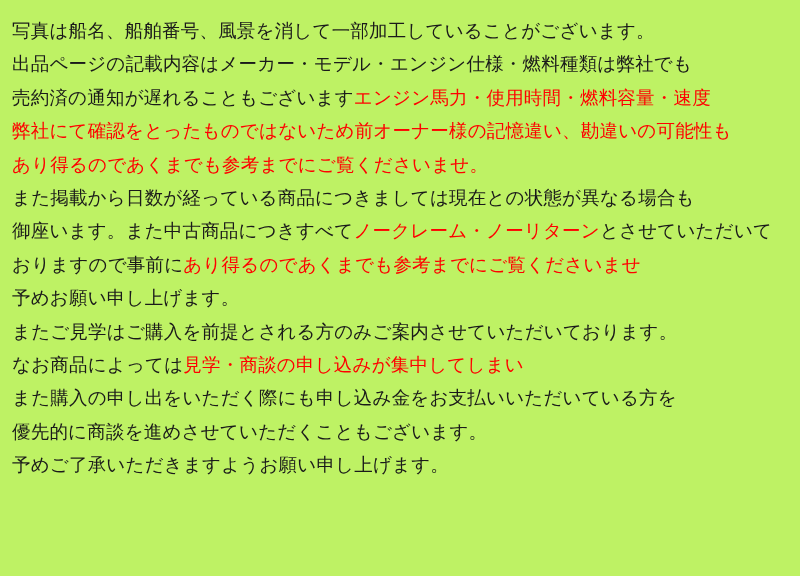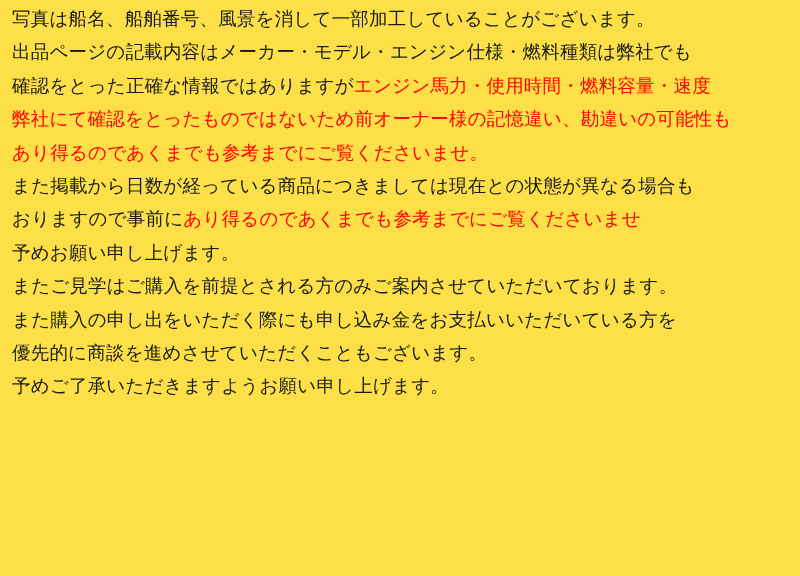--- a/index.html
+++ b/index.html
@@ -10,22 +10,22 @@
   body {
     width: 800px;
     height: 576px;
     font-family: "Liberation Sans", sans-serif;
     overflow: hidden;
   }
   .notice {
     box-sizing: border-box;
     width: 800px;
     height: 576px;
-    padding: 2px 10px 10px 12px;
-    background: #fde047;
+    padding: 14px 10px 10px 12px;
+    background: #bef264;
   }
   .line {
     font-size: 18.5px;
     line-height: 33.4px;
     color: #1a1a1a;
     white-space: nowrap;
     letter-spacing: 0.2px;
   }
   .seg-red {
     color: #ff0000;
@@ -34,23 +34,25 @@
   .seg-black {
     color: #1a1a1a;
   }
 </style>
 </head>
 <body>
 
 <div class="notice">
     <div class="line"><span class="seg-black">写真は船名、船舶番号、風景を消して一部加工していることがございます。</span></div>
     <div class="line"><span class="seg-black">出品ページの記載内容はメーカー・モデル・エンジン仕様・燃料種類は弊社でも</span></div>
-    <div class="line"><span class="seg-black">確認をとった正確な情報ではありますが</span><span class="seg-red">エンジン馬力・使用時間・燃料容量・速度</span></div>
+    <div class="line"><span class="seg-black">売約済の通知が遅れることもございます</span><span class="seg-red">エンジン馬力・使用時間・燃料容量・速度</span></div>
     <div class="line"><span class="seg-red">弊社にて確認をとったものではないため前オーナー様の記憶違い、勘違いの可能性も</span></div>
     <div class="line"><span class="seg-red">あり得るのであくまでも参考までにご覧くださいませ。</span></div>
     <div class="line"><span class="seg-black">また掲載から日数が経っている商品につきましては現在との状態が異なる場合も</span></div>
+    <div class="line"><span class="seg-black">御座います。また中古商品につきすべて</span><span class="seg-red">ノークレーム・ノーリターン</span><span class="seg-black">とさせていただいて</span></div>
     <div class="line"><span class="seg-black">おりますので事前に</span><span class="seg-red">あり得るのであくまでも参考までにご覧くださいませ</span></div>
     <div class="line"><span class="seg-black">予めお願い申し上げます。</span></div>
     <div class="line"><span class="seg-black">またご見学はご購入を前提とされる方のみご案内させていただいております。</span></div>
+    <div class="line"><span class="seg-black">なお商品によっては</span><span class="seg-red">見学・商談の申し込みが集中してしまい</span></div>
     <div class="line"><span class="seg-black">また購入の申し出をいただく際にも申し込み金をお支払いいただいている方を</span></div>
     <div class="line"><span class="seg-black">優先的に商談を進めさせていただくこともございます。</span></div>
     <div class="line"><span class="seg-black">予めご了承いただきますようお願い申し上げます。</span></div>
   </div>
 
 </body></html>

